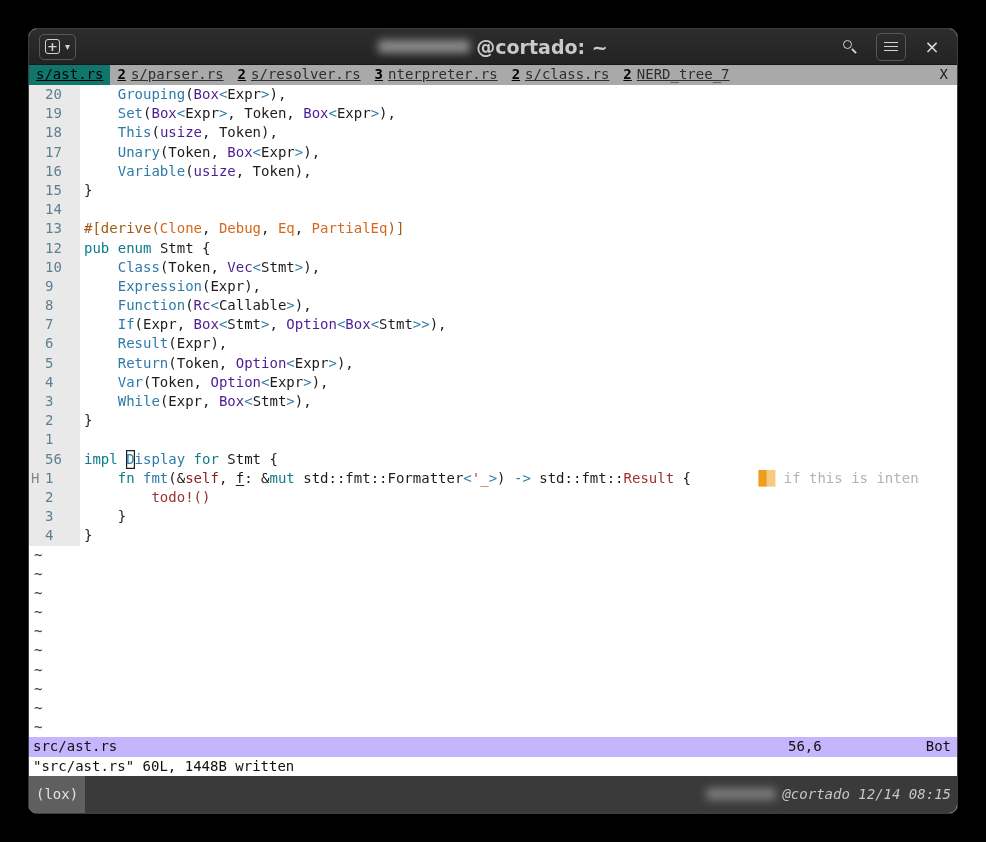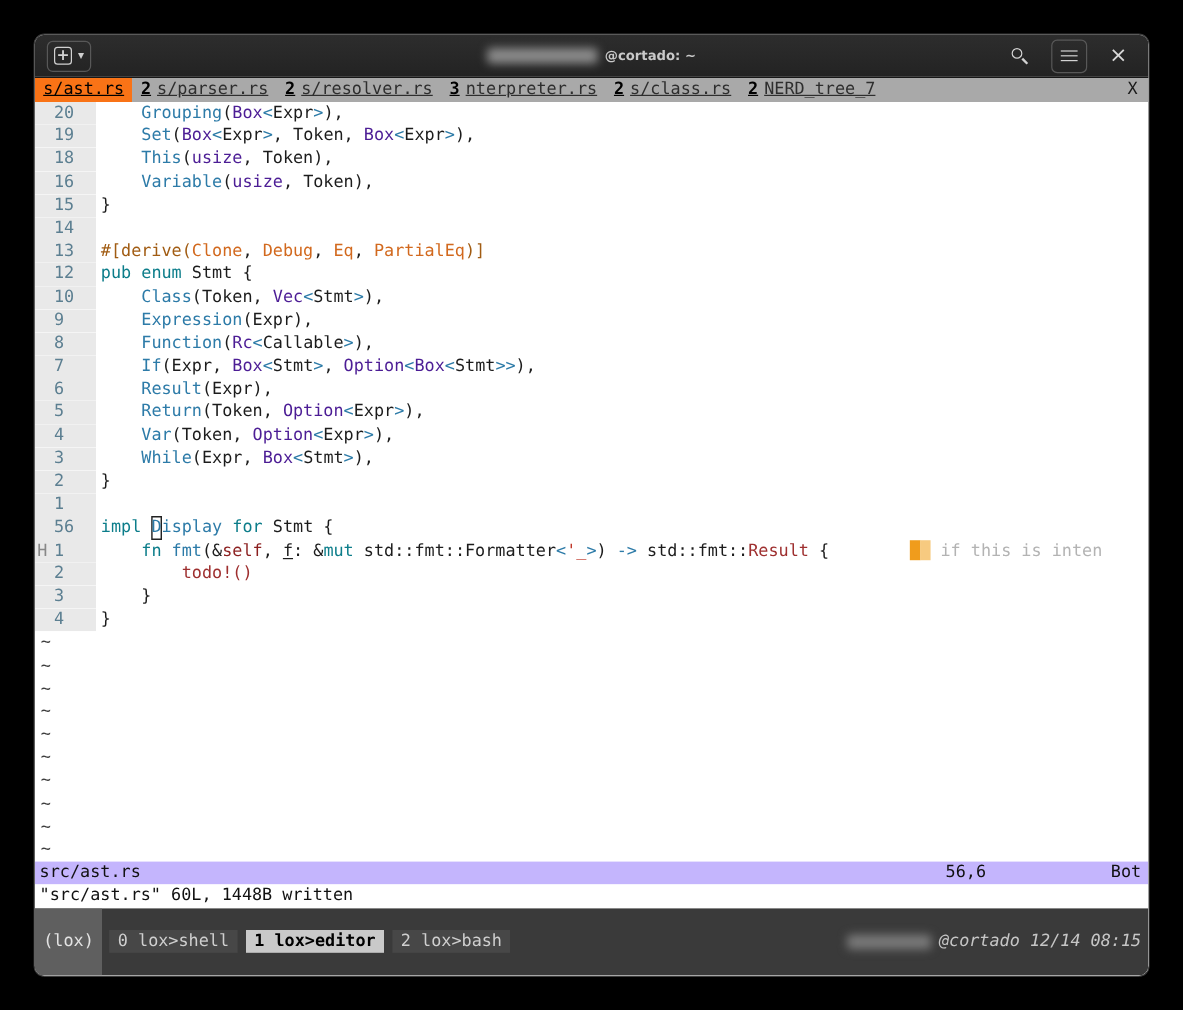--- a/index.html
+++ b/index.html
@@ -10,38 +10,38 @@
   
   .titlebar{flex:0 0 36px;background:linear-gradient(#2d2d2d,#232323);border-bottom:1px solid #171717;
             display:flex;align-items:center;padding:0 10px;position:relative}
   .tb-left{display:flex;align-items:center;z-index:2}
   .newtab-group{display:flex;align-items:center;border:1px solid #585858;border-radius:5px;height:26px;padding:0 5px;gap:5px}
   .newtab-icon{width:15px;height:15px;border:1.5px solid #d2d2d2;border-radius:3px;position:relative;display:inline-block}
   .newtab-icon::before{content:"+";position:absolute;left:50%;top:50%;transform:translate(-50%,-56%);
        color:#d2d2d2;font-size:13px;font-weight:bold;font-family:"DejaVu Sans",sans-serif}
   .chev{color:#cfcfcf;font-size:10px;font-family:"DejaVu Sans",sans-serif}
   .tb-title{position:absolute;left:0;right:0;top:0;bottom:0;display:flex;justify-content:center;align-items:center;gap:6px;
-            font-family:"DejaVu Sans",sans-serif;font-weight:bold;font-size:11px;color:#c9c9c9;pointer-events:none}
+            font-family:"DejaVu Sans",sans-serif;font-weight:bold;font-size:19px;color:#c9c9c9;pointer-events:none}
   .redact{width:92px;height:13px;border-radius:3px;background:#8b8b8b;filter:blur(4px)}
   .tb-right{margin-left:auto;display:flex;align-items:center;gap:11px;z-index:2}
   .icon-btn{width:30px;height:28px;display:flex;align-items:center;justify-content:center;border-radius:5px}
   .menu-btn{border:1px solid #585858}
   .search-icon{position:relative;width:16px;height:16px;display:inline-block}
   .search-circle{position:absolute;left:1px;top:1px;width:9px;height:9px;border:1.8px solid #d2d2d2;border-radius:50%}
   .search-handle{position:absolute;width:2px;height:6px;background:#d2d2d2;left:11px;top:9px;transform:rotate(-45deg)}
   .burger{width:14px;height:10px;display:flex;flex-direction:column;justify-content:space-between}
   .burger i{height:1.8px;background:#d2d2d2;display:block}
   .close-x{color:#d8d8d8;font-size:18px;line-height:1;font-family:"DejaVu Sans",sans-serif}
   
   .term{flex:1;display:flex;flex-direction:column;background:#fff;font-size:14px;line-height:19.2px;overflow:hidden}
   
   .tabline{flex:0 0 20px;background:#a9a9a9;display:flex;align-items:stretch;overflow:hidden;white-space:pre}
   .tab{display:flex;align-items:center;padding:0 7px;color:#2e2e2e;cursor:default}
   .tab .tab-label{text-decoration:underline}
-  .tab.active{background:#f97316;color:#000}
+  .tab.active{background:#0f766e;color:#000}
   .tab-count{font-weight:bold;color:#000;margin-right:5px;text-decoration:underline}
   .tabline-x{margin-left:auto;padding:0 9px;color:#1a1a1a;display:flex;align-items:center}
   
   .buffer{flex:0 0 auto;overflow:hidden}
   .row{height:19.2px;display:flex;overflow:hidden}
   .gutter{flex:0 0 51px;display:flex;background:#e9e9e9}
   .sign{width:16px;padding-left:2px;color:#888}
   .num{flex:1;padding-right:8px;color:#5c7f91}
   .code{margin-left:4px;white-space:pre;overflow:hidden;flex:1}
   .tilde-row{padding-left:5px;white-space:pre}
@@ -137,20 +137,27 @@
         <div class="row">
           <span class="gutter">
             <span class="sign"></span>
             <span class="num">18</span>
           </span>
           <span class="code"><span class="tk-d">    </span><span class="tk-id">This</span><span class="tk-d">(</span><span class="tk-ty">usize</span><span class="tk-d">, Token),</span></span>
         </div>
         <div class="row">
           <span class="gutter">
             <span class="sign"></span>
+            <span class="num">17</span>
+          </span>
+          <span class="code"><span class="tk-d">    </span><span class="tk-id">Unary</span><span class="tk-d">(Token, </span><span class="tk-ty">Box</span><span class="tk-an">&lt;</span><span class="tk-d">Expr</span><span class="tk-an">&gt;</span><span class="tk-d">),</span></span>
+        </div>
+        <div class="row">
+          <span class="gutter">
+            <span class="sign"></span>
             <span class="num">16</span>
           </span>
           <span class="code"><span class="tk-d">    </span><span class="tk-id">Variable</span><span class="tk-d">(</span><span class="tk-ty">usize</span><span class="tk-d">, Token),</span></span>
         </div>
         <div class="row">
           <span class="gutter">
             <span class="sign"></span>
             <span class="num">15</span>
           </span>
           <span class="code"><span class="tk-d">}</span></span>
@@ -299,21 +306,20 @@
         <span>56,6</span>
         <span class="sl-gap"></span>
         <span class="sl-pos">Bot</span>
       </span>
     </div>
 
     <div class="msgline">"src/ast.rs" 60L, 1448B written</div>
 
     <div class="tmux">
       <span class="tmux-session">(lox)</span>
-      <span class="tmux-windows"><span class="tmux-win">0 lox&gt;shell</span><span class="tmux-win active">1 lox&gt;editor</span><span class="tmux-win">2 lox&gt;bash</span></span>
       <span class="tmux-right">
         <span class="redact2"></span>
         <span>@cortado 12/14 08:15</span>
       </span>
     </div>
 
   </div>
 </div>
 
 </body></html>

